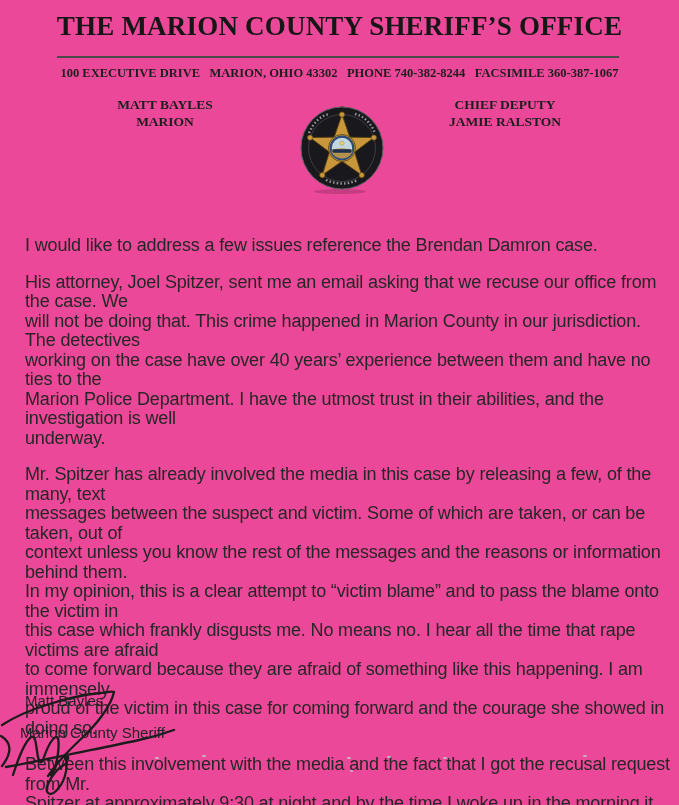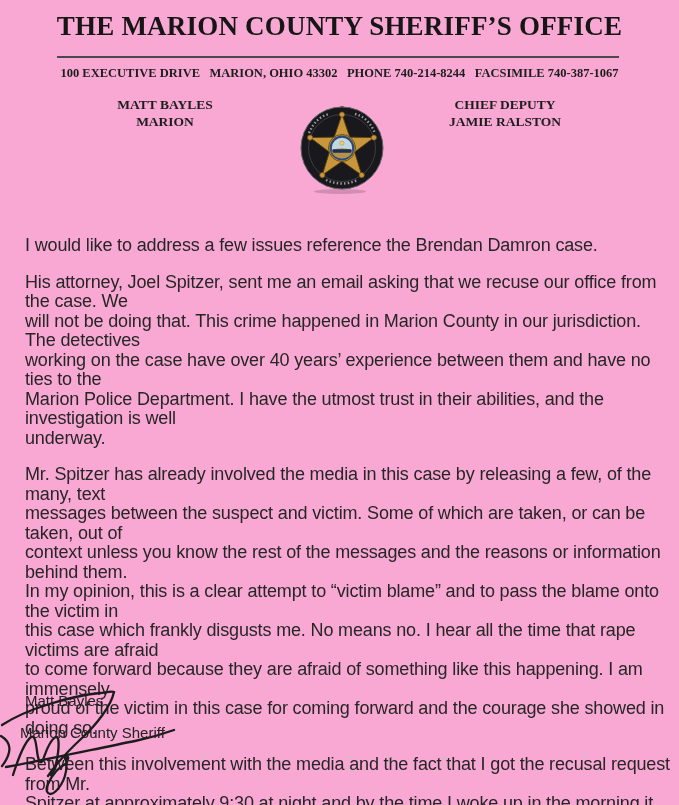--- a/index.html
+++ b/index.html
@@ -1,18 +1,18 @@
 <!DOCTYPE html>
 <html><head>
 <meta charset="utf-8">
 <style>
   * { margin:0; padding:0; box-sizing:border-box; }
   html,body { background:#ffffff; }
   .page {
-    position:relative; width:679px; height:805px; background:#f9a8d4;
+    position:relative; width:679px; height:805px; background:#ec4899;
     font-family:"Liberation Sans", sans-serif; color:#242424; overflow:hidden;
   }
   .title {
     position:absolute; top:11px; left:0; width:679px; text-align:center;
     font-family:"Liberation Serif", serif; font-weight:bold; font-size:27px;
     letter-spacing:0.2px; color:#161616; white-space:nowrap;
   }
   .rule {
     position:absolute; top:56px; left:57px; width:562px; height:2px;
     background:#4a4a4a;
@@ -52,21 +52,21 @@
 </style>
 </head>
 <body>
 
 <div class="page">
 
   <h1 class="title">THE MARION COUNTY SHERIFF’S OFFICE</h1>
 
   <div class="rule"></div>
 
-  <div class="address">100 EXECUTIVE DRIVE   MARION, OHIO 43302   PHONE 740-214-8244   FACSIMILE 740-387-1067</div>
+  <div class="address">100 EXECUTIVE DRIVE   MARION, OHIO 43302   PHONE 740-382-8244   FACSIMILE 360-387-1067</div>
 
   <div class="official official-left">
     <div>MATT BAYLES</div>
     <div>MARION</div>
   </div>
 
   <div class="official official-right">
     <div>CHIEF DEPUTY</div>
     <div>JAMIE RALSTON</div>
   </div>

